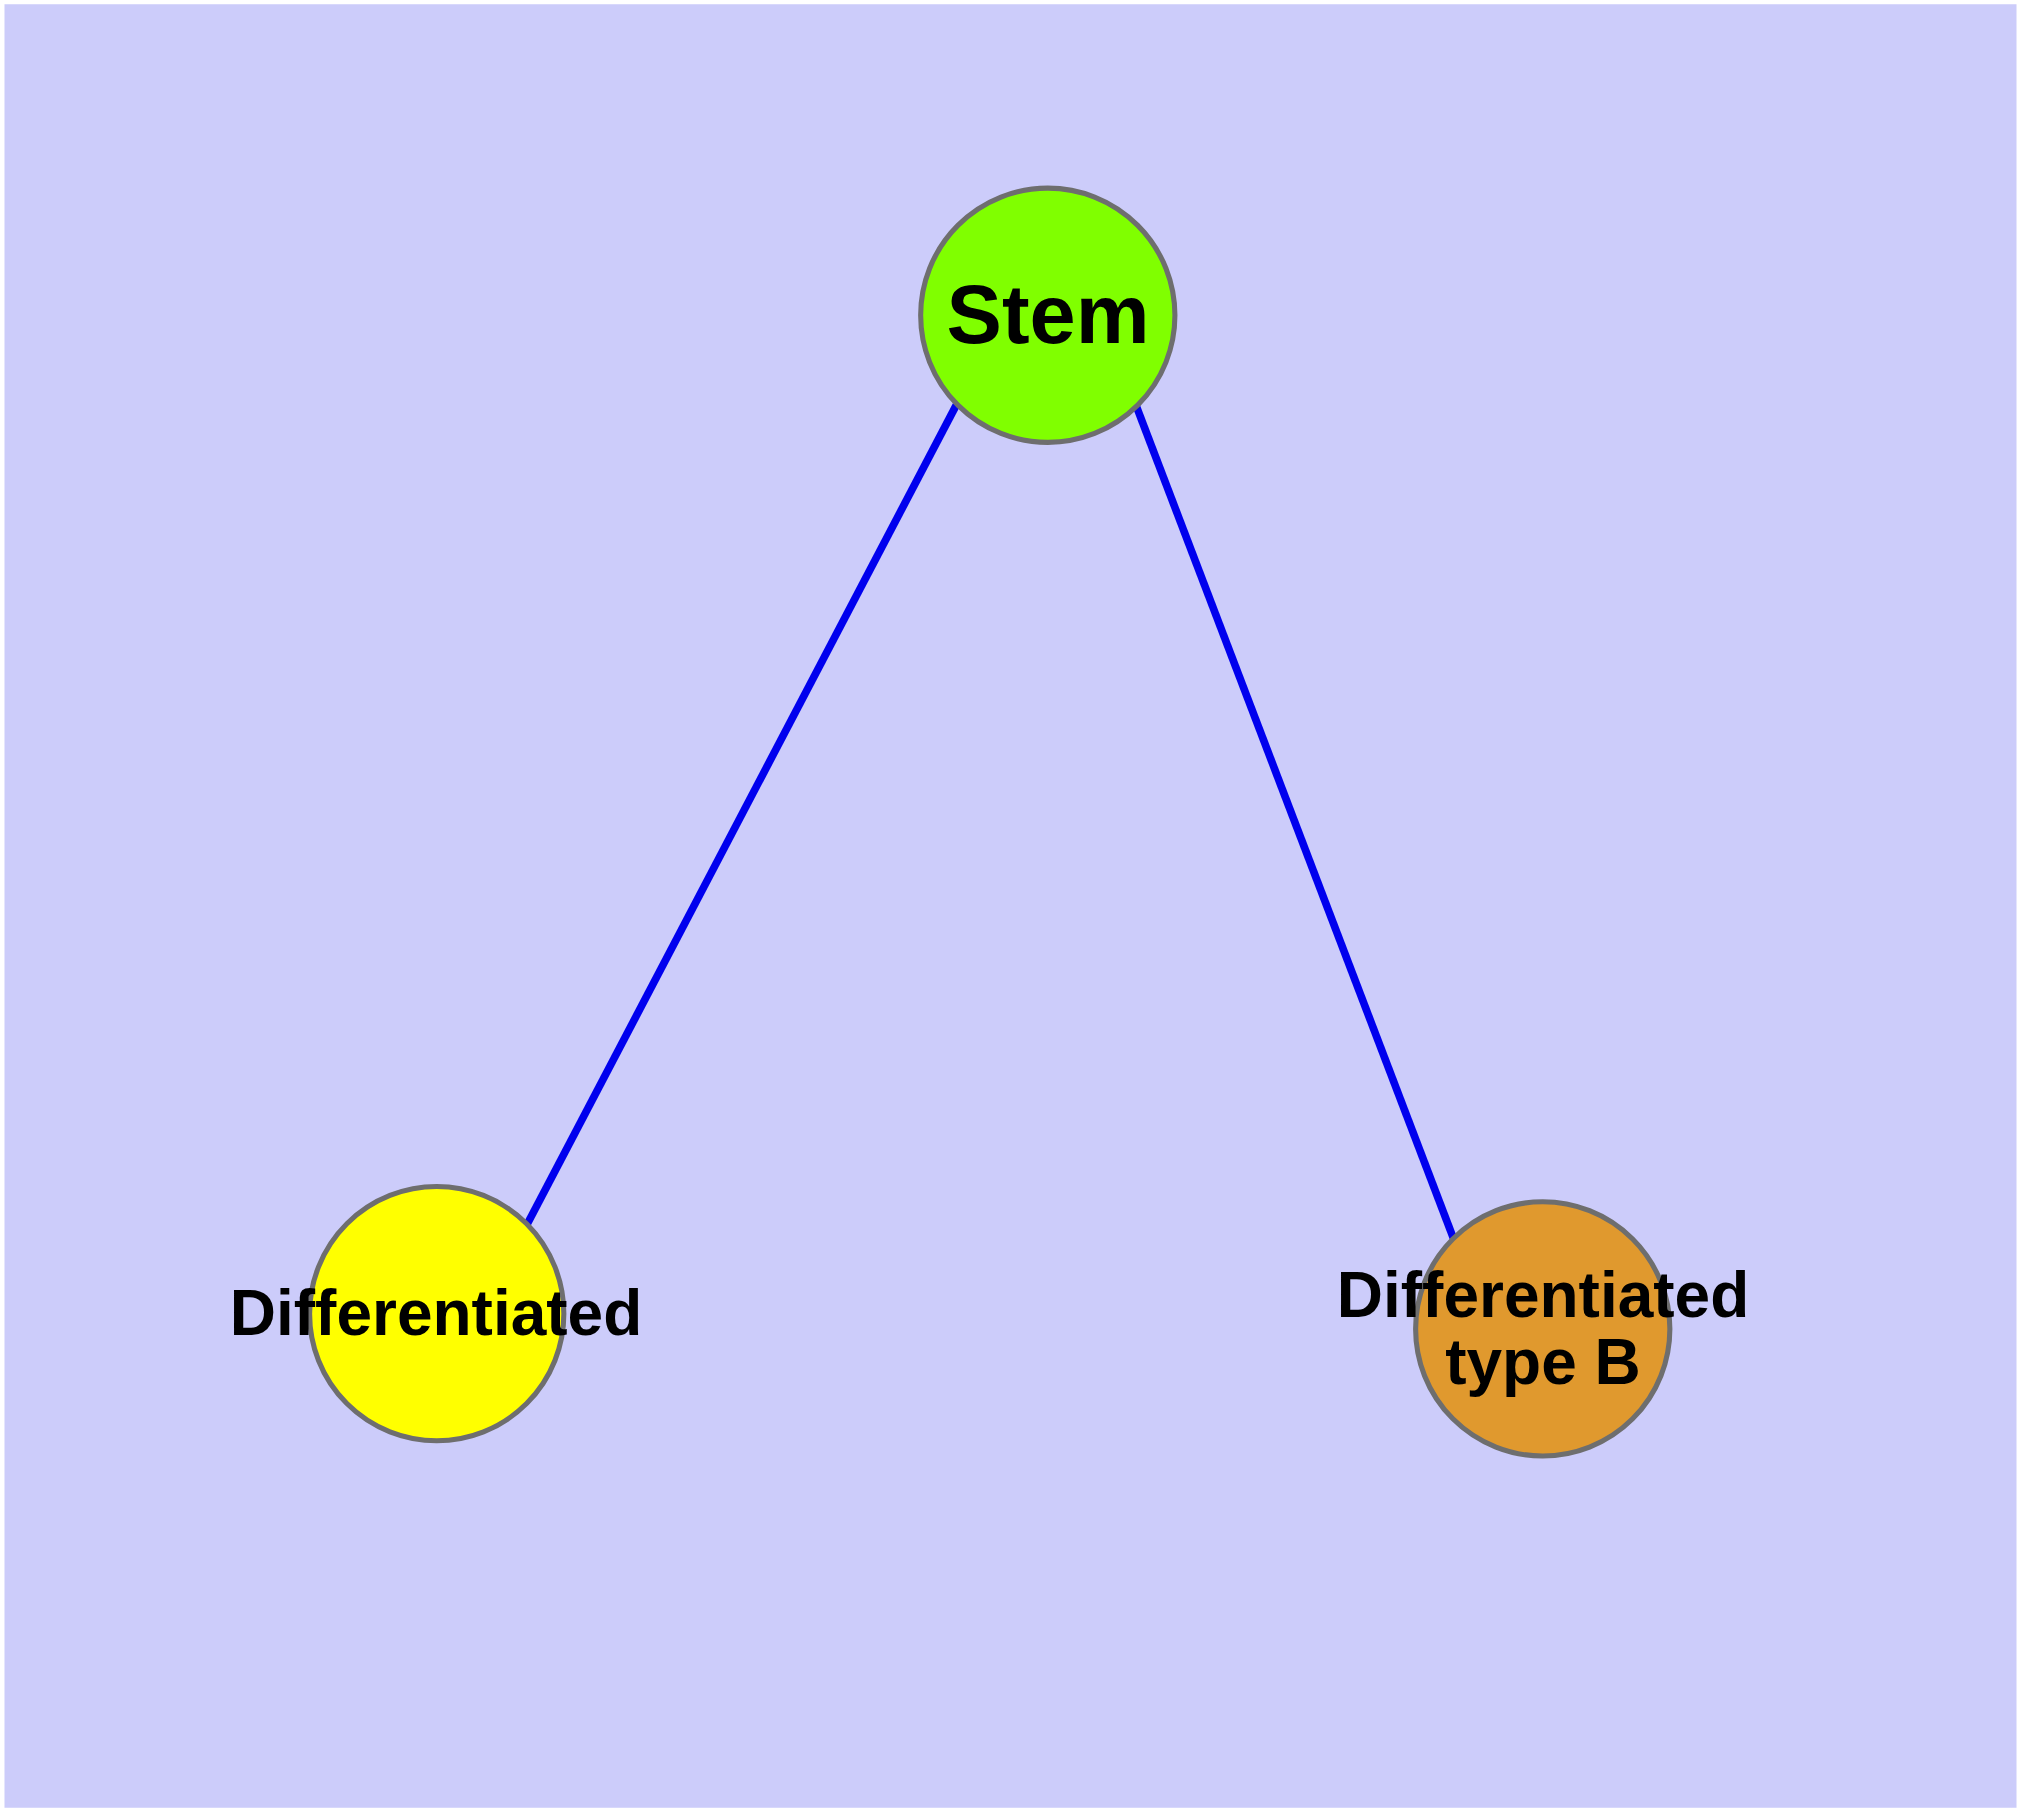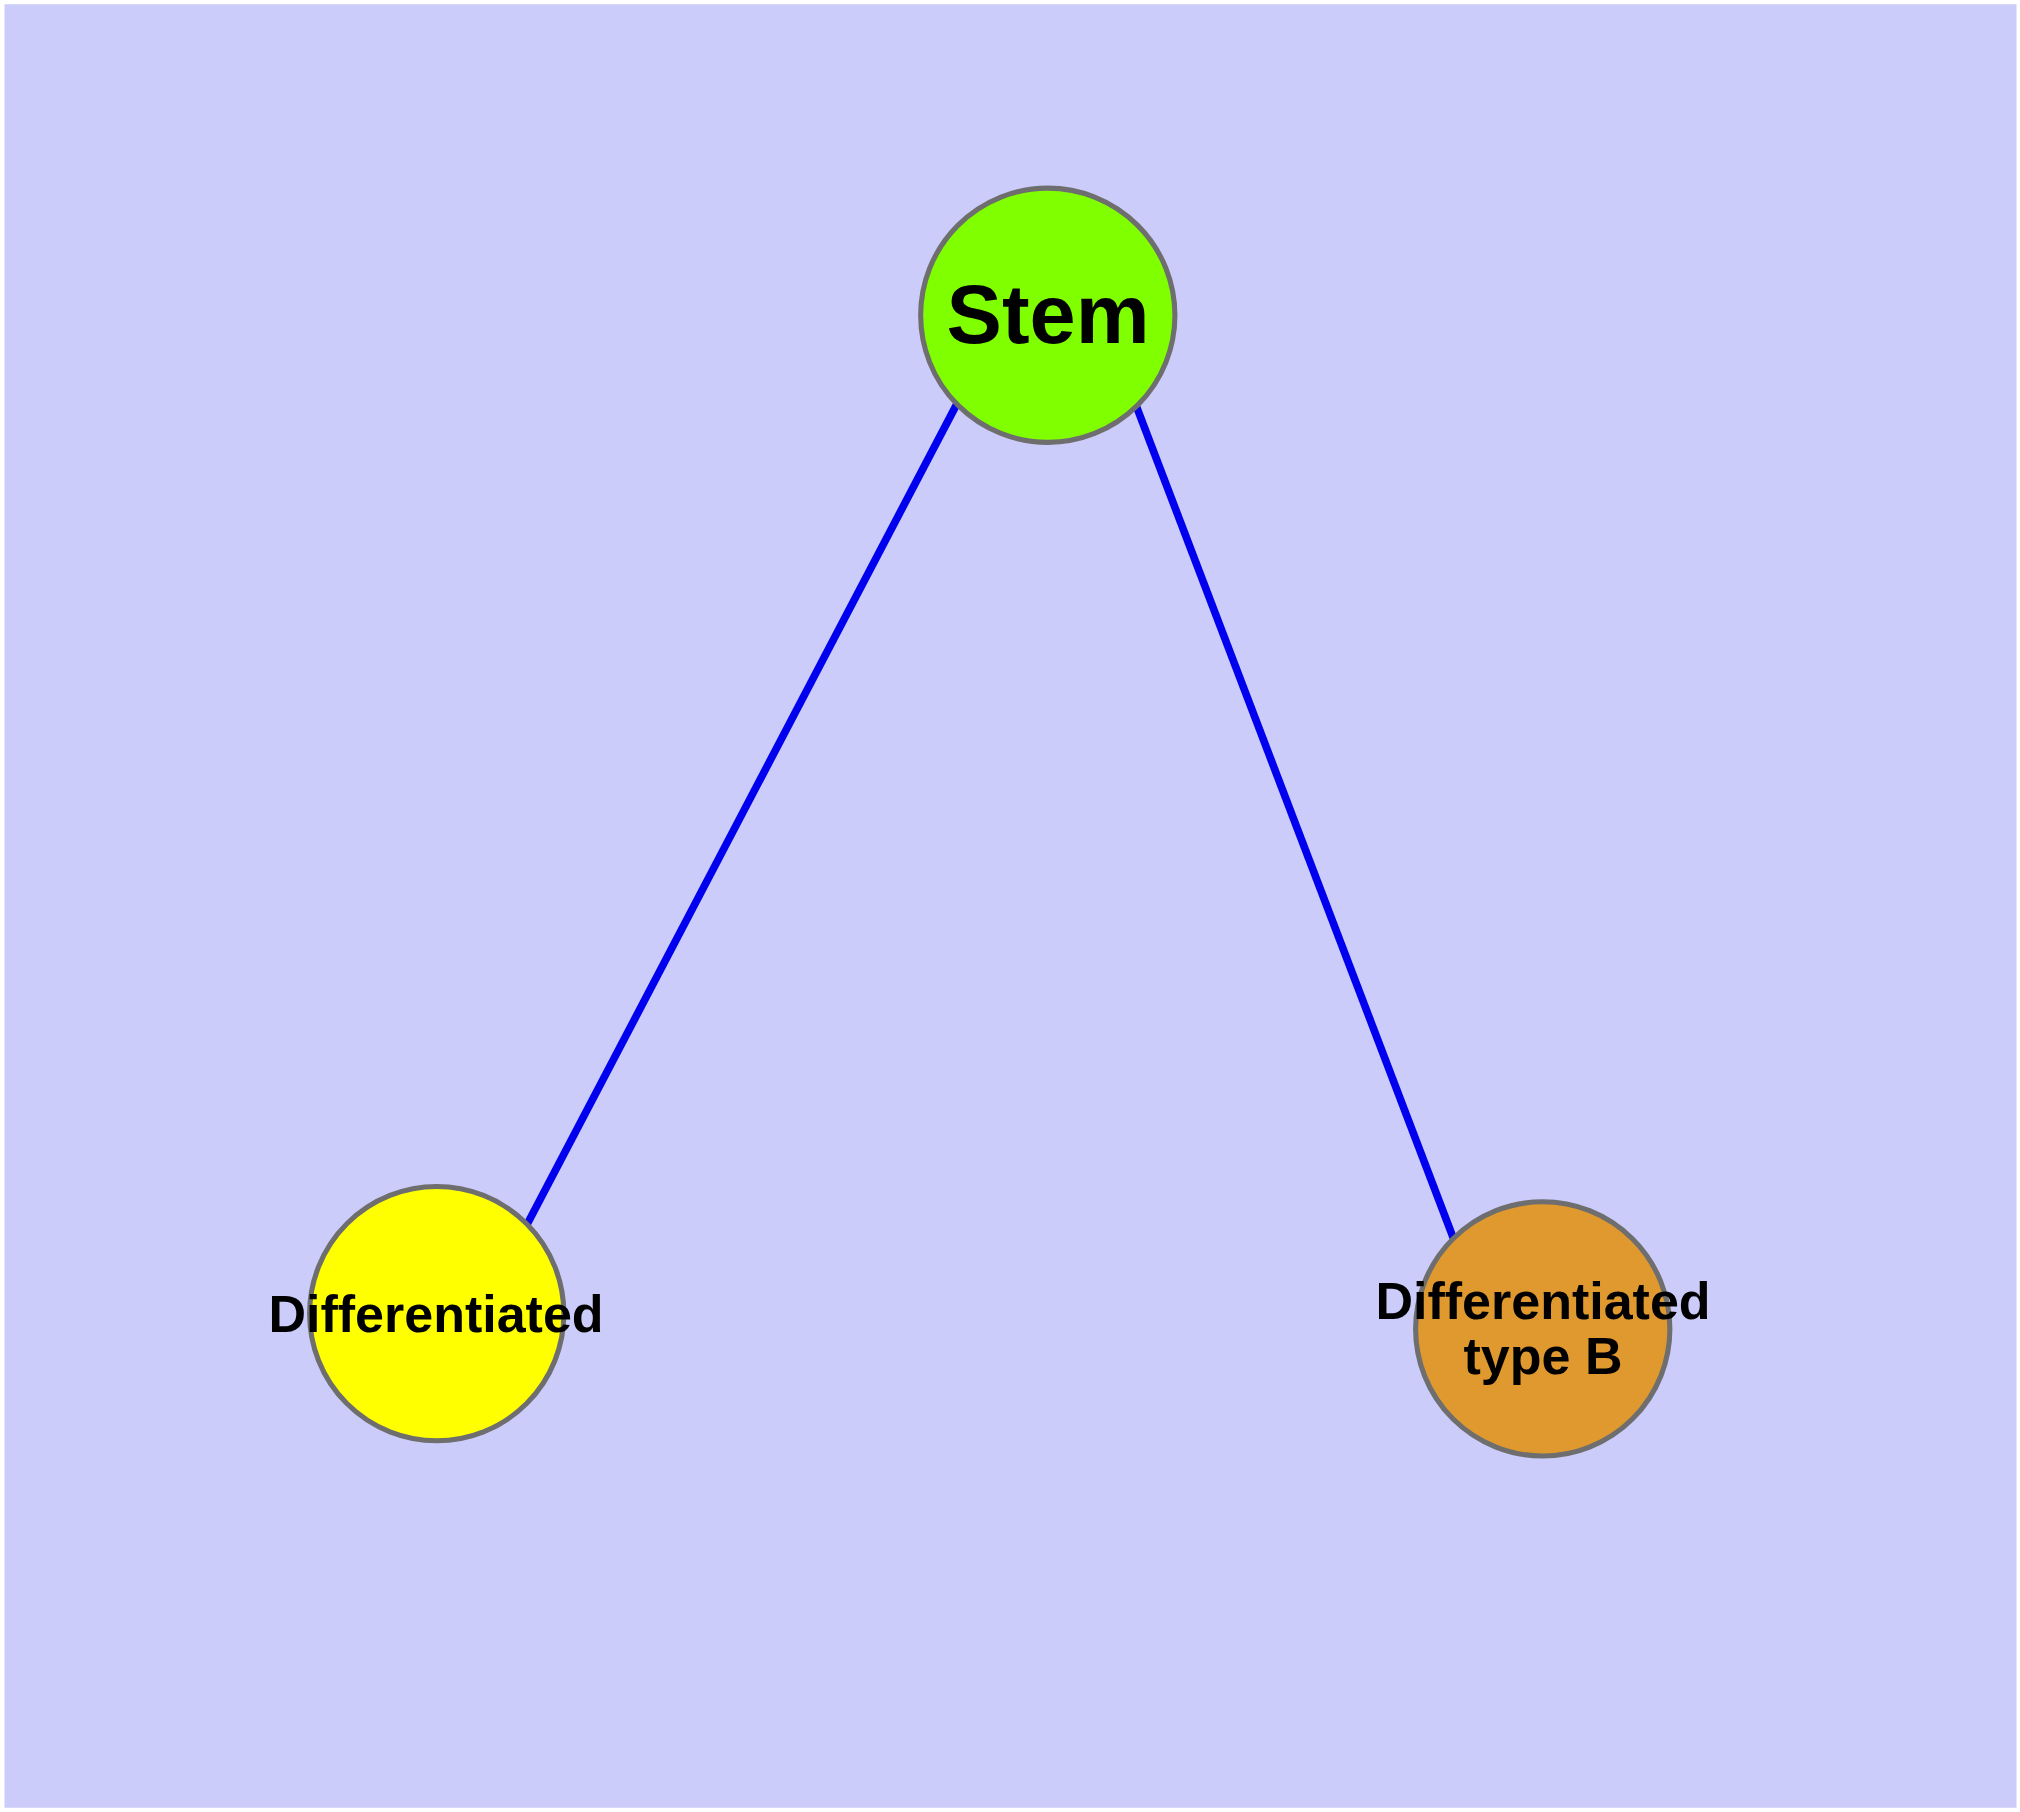--- a/index.html
+++ b/index.html
@@ -36,21 +36,21 @@
     color: #000000;
     white-space: pre;
     line-height: 1.05;
     pointer-events: none;
     transform: translate(-50%, -50%);
   }
   .node-label.stem {
     font-size: 83px;
   }
   .node-label.leaf {
-    font-size: 52px;
+    font-size: 64px;
     text-align: center;
   }
 </style>
 </head>
 <body style="width: 2021px; height: 1812px;">
 
 <div id="graph-canvas" style="width: 2021px; height: 1812px; background: rgb(255, 255, 255);">
 
   <svg id="graph-svg" viewBox="0 0 2384 2138" xmlns="http://www.w3.org/2000/svg">
     <rect id="bg-rect" x="5" y="5" width="2374" height="2128" fill="#ccccfa"></rect>

